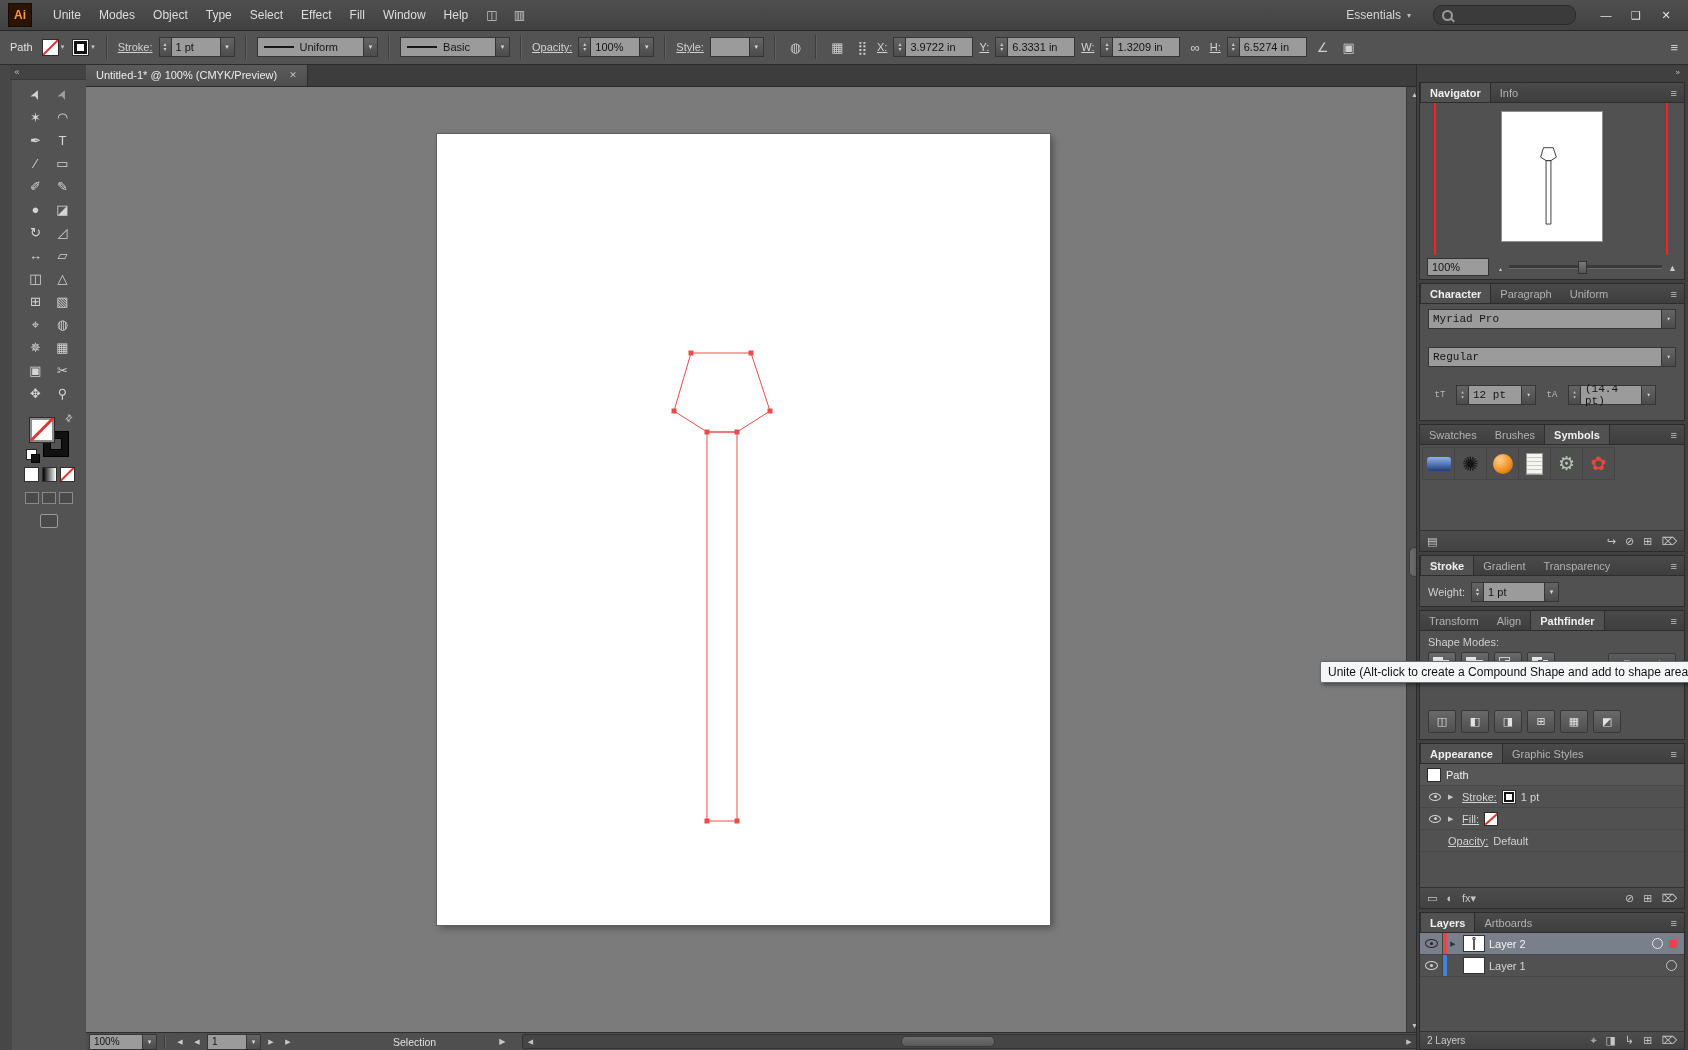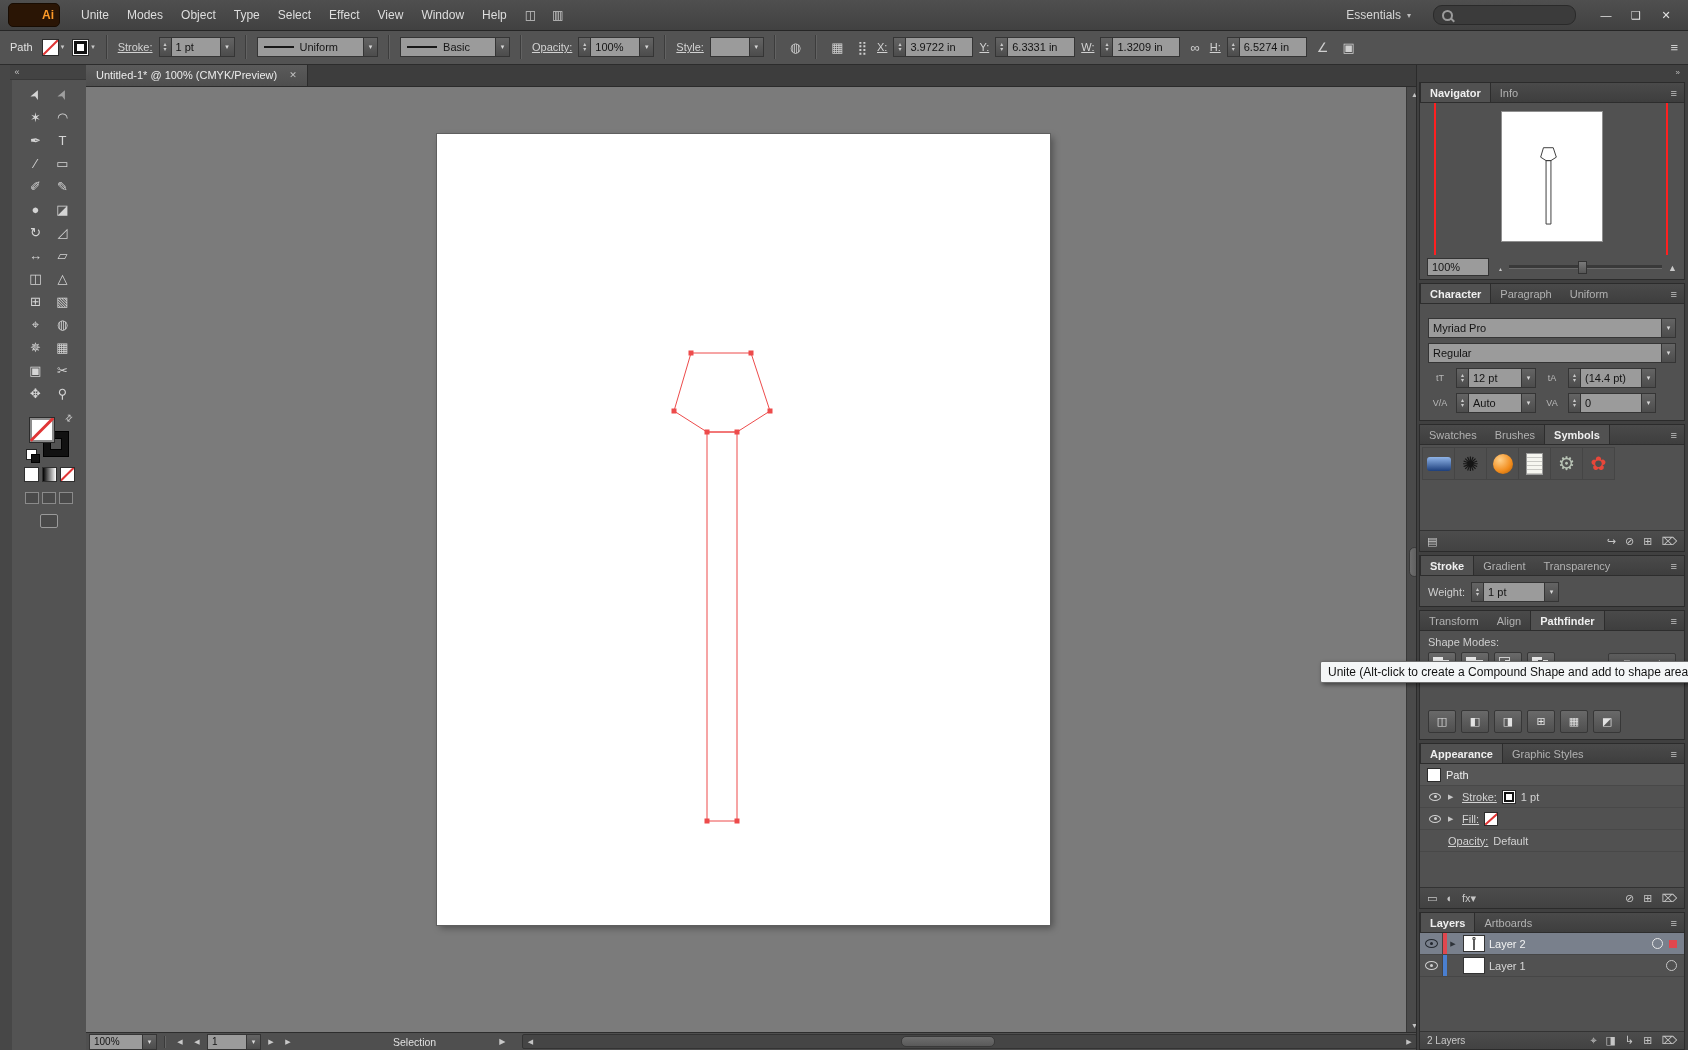--- a/index.html
+++ b/index.html
@@ -3,22 +3,22 @@
 <meta charset="utf-8">
 <style>
   html,body{margin:0;padding:0}
   body{width:1688px;height:1050px;overflow:hidden;background:#535353;
        font-family:"Liberation Sans","DejaVu Sans",sans-serif;font-size:11px;color:#d4d4d4;}
   #app{position:relative;width:1688px;height:1050px;}
 
   
   .menubar{position:absolute;left:0;top:0;right:0;height:30px;background:linear-gradient(#4f4f4f,#414141);
            border-bottom:1px solid #262626;display:flex;align-items:center;padding:0 8px;gap:2px;z-index:5;}
-  .ai-logo{width:22px;height:22px;margin-right:10px;background:#2a1505;border:1px solid #180c02;border-radius:5px;
-           color:#fe9a28;font-weight:bold;font-size:12px;display:flex;align-items:center;justify-content:center;padding-left:28px;}
+  .ai-logo{width:22px;height:22px;margin-right:10px;background:#2a1505;border:1px solid #180c02;border-radius:0;
+           color:#fe9a28;font-weight:bold;font-size:12px;display:flex;align-items:center;justify-content:center;}
   .menus{display:flex;align-items:center;}
   .menu-item{padding:5px 9px;font-size:12px;color:#dedede;cursor:default;}
   .mbar-icon{margin:0 7px;color:#c9c9c9;font-size:12px;}
   .mbar-right{margin-left:auto;display:flex;align-items:center;gap:16px;}
   .workspace{display:flex;align-items:center;gap:6px;font-size:12px;color:#d6d6d6;padding:3px 6px;}
   .workspace::after{content:"▾";font-size:8px;color:#bbb;}
   .searchbox{width:125px;height:18px;background:#3b3b3b;border:1px solid #2a2a2a;border-radius:9px;
              display:flex;align-items:center;padding:0 8px;gap:6px;}
   .searchbox input{flex:1;background:transparent;border:none;outline:none;color:#ddd;font-size:11px;width:80px;}
   .mag{width:7px;height:7px;border:2px solid #9b9b9b;border-radius:50%;position:relative;flex:none;}
@@ -141,21 +141,21 @@
   .nav-zoomrow{position:absolute;left:0;right:0;bottom:0;height:24px;display:flex;align-items:center;padding:0 7px;gap:9px;}
   .nav-zoom-field{width:52px;height:16px;background:#9b9b9b;border:1px solid #333;color:#161616;display:flex;align-items:center;padding:0 4px;flex:none;}
   .nav-slider{flex:1;display:flex;align-items:center;gap:6px;}
   .tri{color:#c9c9c9;}
   .tri.small::after{content:"▲";font-size:5px;}
   .tri.big::after{content:"▲";font-size:9px;}
   .nav-track{flex:1;height:3px;background:#393939;border-bottom:1px solid #6a6a6a;position:relative;}
   .nav-handle{position:absolute;left:45%;top:-4px;width:7px;height:11px;background:linear-gradient(#7a7a7a,#565656);border:1px solid #333;}
 
   
-  .char-body{padding:14px 8px 0 8px;display:flex;flex-direction:column;gap:5px;}
+  .char-body{padding:5px 8px 0 8px;display:flex;flex-direction:column;gap:18px;font-family:Liberation Mono, monospace;}
   .char-row{display:flex;align-items:center;gap:4px;}
   .char-icon{width:24px;flex:none;color:#b9b9b9;font-size:9px;text-align:center;}
   .grow{flex:1;}
 
   
   .sym-body{flex:1;display:flex;flex-direction:column;}
   .sym-grid{display:flex;padding:2px;}
   .sym-cell{width:31px;height:31px;border:1px solid #454545;border-right:none;display:flex;align-items:center;justify-content:center;background:#4f4f4f;}
   .sym-cell:last-child{border-right:1px solid #454545;}
   .symthumb{display:flex;align-items:center;justify-content:center;line-height:1;}
@@ -250,21 +250,21 @@
 
   <header class="menubar">
     <div class="ai-logo">Ai</div>
     <nav class="menus">
         <span class="menu-item">Unite</span>
         <span class="menu-item">Modes</span>
         <span class="menu-item">Object</span>
         <span class="menu-item">Type</span>
         <span class="menu-item">Select</span>
         <span class="menu-item">Effect</span>
-        <span class="menu-item">View</span>
+        <span class="menu-item">Fill</span>
         <span class="menu-item">Window</span>
         <span class="menu-item">Help</span>
       </nav>
     <span class="mbar-icon">◫</span>
     <span class="mbar-icon">▥</span>
     <div class="mbar-right">
       <div class="workspace">
         <span>Essentials</span>
       </div>
       <div class="searchbox">

